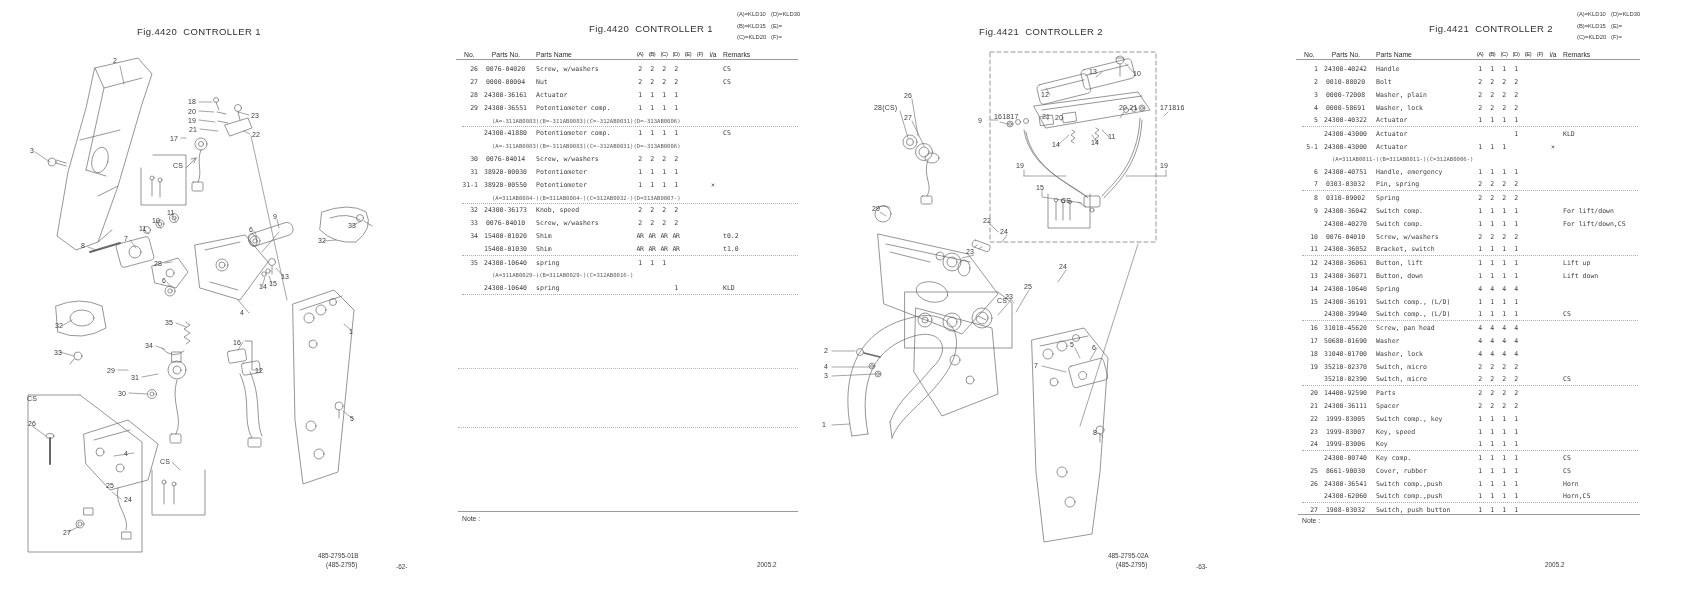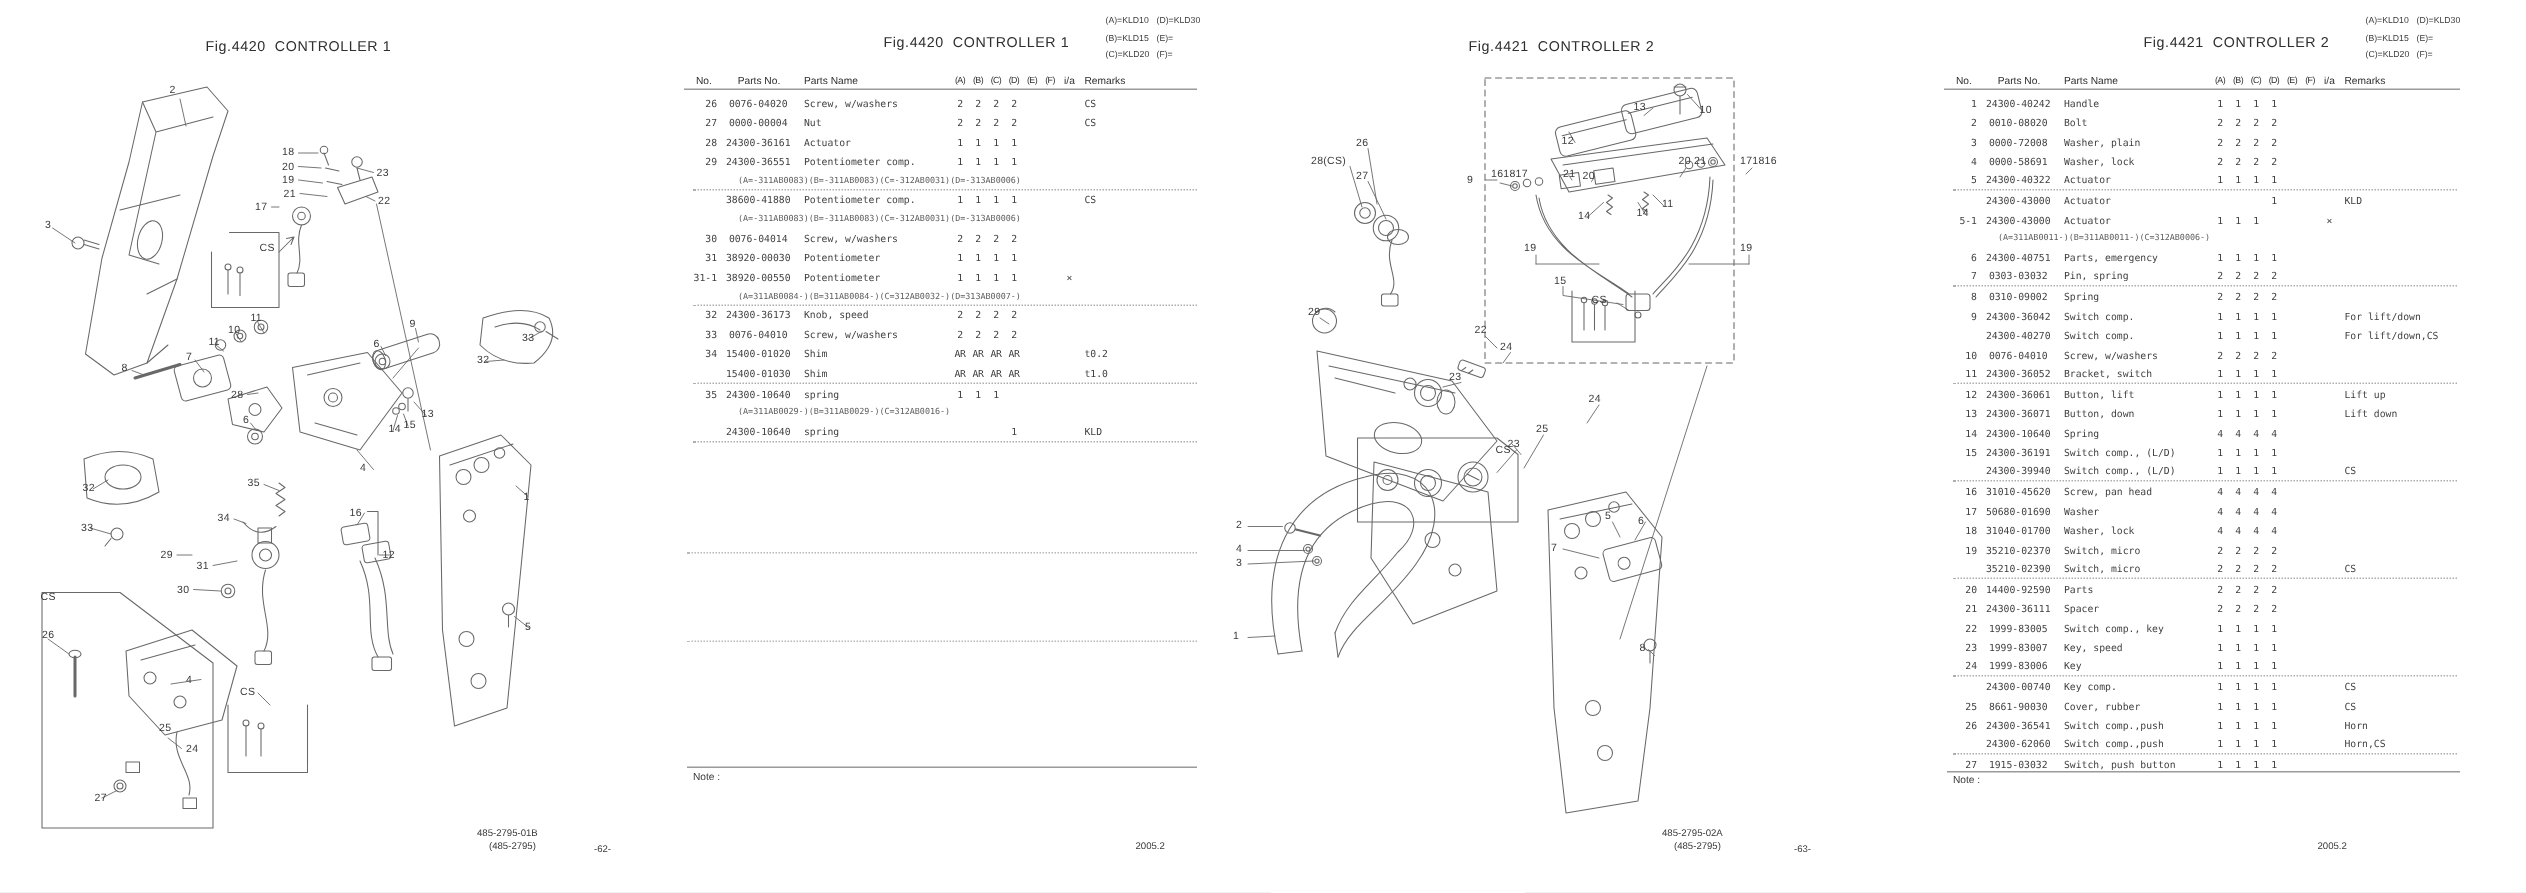--- a/index.html
+++ b/index.html
@@ -194,21 +194,21 @@
       <span class="c-rem">Remarks</span>
     </div>
   </div>
   <div class="hline" style="left:456px;top:59px;width:342px"></div>
   <div class="tbody" id="tbodyL" style="left:462px;top:62px">
       <div class="trow"><span class="c-no">26</span><span class="c-pn">0076-04020</span><span class="c-name">Screw, w/washers</span><span class="c-q">2</span><span class="c-q">2</span><span class="c-q">2</span><span class="c-q">2</span><span class="c-q"></span><span class="c-q"></span><span class="c-ia"></span><span class="c-rem">CS</span></div>
       <div class="trow"><span class="c-no">27</span><span class="c-pn">0000-00004</span><span class="c-name">Nut</span><span class="c-q">2</span><span class="c-q">2</span><span class="c-q">2</span><span class="c-q">2</span><span class="c-q"></span><span class="c-q"></span><span class="c-ia"></span><span class="c-rem">CS</span></div>
       <div class="trow"><span class="c-no">28</span><span class="c-pn">24300-36161</span><span class="c-name">Actuator</span><span class="c-q">1</span><span class="c-q">1</span><span class="c-q">1</span><span class="c-q">1</span><span class="c-q"></span><span class="c-q"></span><span class="c-ia"></span><span class="c-rem"></span></div>
       <div class="trow"><span class="c-no">29</span><span class="c-pn">24300-36551</span><span class="c-name">Potentiometer comp.</span><span class="c-q">1</span><span class="c-q">1</span><span class="c-q">1</span><span class="c-q">1</span><span class="c-q"></span><span class="c-q"></span><span class="c-ia"></span><span class="c-rem"></span></div>
       <div class="trow noterow sep">(A=-311AB0083)(B=-311AB0083)(C=-312AB0031)(D=-313AB0006)</div>
-      <div class="trow"><span class="c-no"></span><span class="c-pn">38600-41880</span><span class="c-name">Potentiometer comp.</span><span class="c-q">1</span><span class="c-q">1</span><span class="c-q">1</span><span class="c-q">1</span><span class="c-q"></span><span class="c-q"></span><span class="c-ia"></span><span class="c-rem">CS</span></div>
+      <div class="trow"><span class="c-no"></span><span class="c-pn">24300-41880</span><span class="c-name">Potentiometer comp.</span><span class="c-q">1</span><span class="c-q">1</span><span class="c-q">1</span><span class="c-q">1</span><span class="c-q"></span><span class="c-q"></span><span class="c-ia"></span><span class="c-rem">CS</span></div>
       <div class="trow noterow">(A=-311AB0083)(B=-311AB0083)(C=-312AB0031)(D=-313AB0006)</div>
       <div class="trow"><span class="c-no">30</span><span class="c-pn">0076-04014</span><span class="c-name">Screw, w/washers</span><span class="c-q">2</span><span class="c-q">2</span><span class="c-q">2</span><span class="c-q">2</span><span class="c-q"></span><span class="c-q"></span><span class="c-ia"></span><span class="c-rem"></span></div>
       <div class="trow"><span class="c-no">31</span><span class="c-pn">38920-00030</span><span class="c-name">Potentiometer</span><span class="c-q">1</span><span class="c-q">1</span><span class="c-q">1</span><span class="c-q">1</span><span class="c-q"></span><span class="c-q"></span><span class="c-ia"></span><span class="c-rem"></span></div>
       <div class="trow"><span class="c-no">31-1</span><span class="c-pn">38920-00550</span><span class="c-name">Potentiometer</span><span class="c-q">1</span><span class="c-q">1</span><span class="c-q">1</span><span class="c-q">1</span><span class="c-q"></span><span class="c-q"></span><span class="c-ia">×</span><span class="c-rem"></span></div>
       <div class="trow noterow sep">(A=311AB0084-)(B=311AB0084-)(C=312AB0032-)(D=313AB0007-)</div>
       <div class="trow"><span class="c-no">32</span><span class="c-pn">24300-36173</span><span class="c-name">Knob, speed</span><span class="c-q">2</span><span class="c-q">2</span><span class="c-q">2</span><span class="c-q">2</span><span class="c-q"></span><span class="c-q"></span><span class="c-ia"></span><span class="c-rem"></span></div>
       <div class="trow"><span class="c-no">33</span><span class="c-pn">0076-04010</span><span class="c-name">Screw, w/washers</span><span class="c-q">2</span><span class="c-q">2</span><span class="c-q">2</span><span class="c-q">2</span><span class="c-q"></span><span class="c-q"></span><span class="c-ia"></span><span class="c-rem"></span></div>
       <div class="trow"><span class="c-no">34</span><span class="c-pn">15400-01020</span><span class="c-name">Shim</span><span class="c-q">AR</span><span class="c-q">AR</span><span class="c-q">AR</span><span class="c-q">AR</span><span class="c-q"></span><span class="c-q"></span><span class="c-ia"></span><span class="c-rem">t0.2</span></div>
       <div class="trow sep"><span class="c-no"></span><span class="c-pn">15400-01030</span><span class="c-name">Shim</span><span class="c-q">AR</span><span class="c-q">AR</span><span class="c-q">AR</span><span class="c-q">AR</span><span class="c-q"></span><span class="c-q"></span><span class="c-ia"></span><span class="c-rem">t1.0</span></div>
       <div class="trow"><span class="c-no">35</span><span class="c-pn">24300-10640</span><span class="c-name">spring</span><span class="c-q">1</span><span class="c-q">1</span><span class="c-q">1</span><span class="c-q"></span><span class="c-q"></span><span class="c-q"></span><span class="c-ia"></span><span class="c-rem"></span></div>
@@ -372,21 +372,21 @@
   <div class="hline" style="left:1296px;top:59px;width:344px"></div>
   <div class="tbody right-t" id="tbodyR" style="left:1302px;top:62px">
       <div class="trow"><span class="c-no">1</span><span class="c-pn">24300-40242</span><span class="c-name">Handle</span><span class="c-q">1</span><span class="c-q">1</span><span class="c-q">1</span><span class="c-q">1</span><span class="c-q"></span><span class="c-q"></span><span class="c-ia"></span><span class="c-rem"></span></div>
       <div class="trow"><span class="c-no">2</span><span class="c-pn">0010-08020</span><span class="c-name">Bolt</span><span class="c-q">2</span><span class="c-q">2</span><span class="c-q">2</span><span class="c-q">2</span><span class="c-q"></span><span class="c-q"></span><span class="c-ia"></span><span class="c-rem"></span></div>
       <div class="trow"><span class="c-no">3</span><span class="c-pn">0000-72008</span><span class="c-name">Washer, plain</span><span class="c-q">2</span><span class="c-q">2</span><span class="c-q">2</span><span class="c-q">2</span><span class="c-q"></span><span class="c-q"></span><span class="c-ia"></span><span class="c-rem"></span></div>
       <div class="trow"><span class="c-no">4</span><span class="c-pn">0000-58691</span><span class="c-name">Washer, lock</span><span class="c-q">2</span><span class="c-q">2</span><span class="c-q">2</span><span class="c-q">2</span><span class="c-q"></span><span class="c-q"></span><span class="c-ia"></span><span class="c-rem"></span></div>
       <div class="trow sep"><span class="c-no">5</span><span class="c-pn">24300-40322</span><span class="c-name">Actuator</span><span class="c-q">1</span><span class="c-q">1</span><span class="c-q">1</span><span class="c-q">1</span><span class="c-q"></span><span class="c-q"></span><span class="c-ia"></span><span class="c-rem"></span></div>
       <div class="trow"><span class="c-no"></span><span class="c-pn">24300-43000</span><span class="c-name">Actuator</span><span class="c-q"></span><span class="c-q"></span><span class="c-q"></span><span class="c-q">1</span><span class="c-q"></span><span class="c-q"></span><span class="c-ia"></span><span class="c-rem">KLD</span></div>
       <div class="trow"><span class="c-no">5-1</span><span class="c-pn">24300-43000</span><span class="c-name">Actuator</span><span class="c-q">1</span><span class="c-q">1</span><span class="c-q">1</span><span class="c-q"></span><span class="c-q"></span><span class="c-q"></span><span class="c-ia">×</span><span class="c-rem"></span></div>
       <div class="trow noterow">(A=311AB0011-)(B=311AB0011-)(C=312AB0006-)</div>
-      <div class="trow"><span class="c-no">6</span><span class="c-pn">24300-40751</span><span class="c-name">Parts, emergency</span><span class="c-q">1</span><span class="c-q">1</span><span class="c-q">1</span><span class="c-q">1</span><span class="c-q"></span><span class="c-q"></span><span class="c-ia"></span><span class="c-rem"></span></div>
+      <div class="trow"><span class="c-no">6</span><span class="c-pn">24300-40751</span><span class="c-name">Handle, emergency</span><span class="c-q">1</span><span class="c-q">1</span><span class="c-q">1</span><span class="c-q">1</span><span class="c-q"></span><span class="c-q"></span><span class="c-ia"></span><span class="c-rem"></span></div>
       <div class="trow sep"><span class="c-no">7</span><span class="c-pn">0303-03032</span><span class="c-name">Pin, spring</span><span class="c-q">2</span><span class="c-q">2</span><span class="c-q">2</span><span class="c-q">2</span><span class="c-q"></span><span class="c-q"></span><span class="c-ia"></span><span class="c-rem"></span></div>
       <div class="trow"><span class="c-no">8</span><span class="c-pn">0310-09002</span><span class="c-name">Spring</span><span class="c-q">2</span><span class="c-q">2</span><span class="c-q">2</span><span class="c-q">2</span><span class="c-q"></span><span class="c-q"></span><span class="c-ia"></span><span class="c-rem"></span></div>
       <div class="trow"><span class="c-no">9</span><span class="c-pn">24300-36042</span><span class="c-name">Switch comp.</span><span class="c-q">1</span><span class="c-q">1</span><span class="c-q">1</span><span class="c-q">1</span><span class="c-q"></span><span class="c-q"></span><span class="c-ia"></span><span class="c-rem">For lift/down</span></div>
       <div class="trow"><span class="c-no"></span><span class="c-pn">24300-40270</span><span class="c-name">Switch comp.</span><span class="c-q">1</span><span class="c-q">1</span><span class="c-q">1</span><span class="c-q">1</span><span class="c-q"></span><span class="c-q"></span><span class="c-ia"></span><span class="c-rem">For lift/down,CS</span></div>
       <div class="trow"><span class="c-no">10</span><span class="c-pn">0076-04010</span><span class="c-name">Screw, w/washers</span><span class="c-q">2</span><span class="c-q">2</span><span class="c-q">2</span><span class="c-q">2</span><span class="c-q"></span><span class="c-q"></span><span class="c-ia"></span><span class="c-rem"></span></div>
       <div class="trow sep"><span class="c-no">11</span><span class="c-pn">24300-36052</span><span class="c-name">Bracket, switch</span><span class="c-q">1</span><span class="c-q">1</span><span class="c-q">1</span><span class="c-q">1</span><span class="c-q"></span><span class="c-q"></span><span class="c-ia"></span><span class="c-rem"></span></div>
       <div class="trow"><span class="c-no">12</span><span class="c-pn">24300-36061</span><span class="c-name">Button, lift</span><span class="c-q">1</span><span class="c-q">1</span><span class="c-q">1</span><span class="c-q">1</span><span class="c-q"></span><span class="c-q"></span><span class="c-ia"></span><span class="c-rem">Lift up</span></div>
       <div class="trow"><span class="c-no">13</span><span class="c-pn">24300-36071</span><span class="c-name">Button, down</span><span class="c-q">1</span><span class="c-q">1</span><span class="c-q">1</span><span class="c-q">1</span><span class="c-q"></span><span class="c-q"></span><span class="c-ia"></span><span class="c-rem">Lift down</span></div>
       <div class="trow"><span class="c-no">14</span><span class="c-pn">24300-10640</span><span class="c-name">Spring</span><span class="c-q">4</span><span class="c-q">4</span><span class="c-q">4</span><span class="c-q">4</span><span class="c-q"></span><span class="c-q"></span><span class="c-ia"></span><span class="c-rem"></span></div>
       <div class="trow"><span class="c-no">15</span><span class="c-pn">24300-36191</span><span class="c-name">Switch comp., (L/D)</span><span class="c-q">1</span><span class="c-q">1</span><span class="c-q">1</span><span class="c-q">1</span><span class="c-q"></span><span class="c-q"></span><span class="c-ia"></span><span class="c-rem"></span></div>
@@ -398,21 +398,21 @@
       <div class="trow sep"><span class="c-no"></span><span class="c-pn">35210-02390</span><span class="c-name">Switch, micro</span><span class="c-q">2</span><span class="c-q">2</span><span class="c-q">2</span><span class="c-q">2</span><span class="c-q"></span><span class="c-q"></span><span class="c-ia"></span><span class="c-rem">CS</span></div>
       <div class="trow"><span class="c-no">20</span><span class="c-pn">14400-92590</span><span class="c-name">Parts</span><span class="c-q">2</span><span class="c-q">2</span><span class="c-q">2</span><span class="c-q">2</span><span class="c-q"></span><span class="c-q"></span><span class="c-ia"></span><span class="c-rem"></span></div>
       <div class="trow"><span class="c-no">21</span><span class="c-pn">24300-36111</span><span class="c-name">Spacer</span><span class="c-q">2</span><span class="c-q">2</span><span class="c-q">2</span><span class="c-q">2</span><span class="c-q"></span><span class="c-q"></span><span class="c-ia"></span><span class="c-rem"></span></div>
       <div class="trow"><span class="c-no">22</span><span class="c-pn">1999-83005</span><span class="c-name">Switch comp., key</span><span class="c-q">1</span><span class="c-q">1</span><span class="c-q">1</span><span class="c-q">1</span><span class="c-q"></span><span class="c-q"></span><span class="c-ia"></span><span class="c-rem"></span></div>
       <div class="trow"><span class="c-no">23</span><span class="c-pn">1999-83007</span><span class="c-name">Key, speed</span><span class="c-q">1</span><span class="c-q">1</span><span class="c-q">1</span><span class="c-q">1</span><span class="c-q"></span><span class="c-q"></span><span class="c-ia"></span><span class="c-rem"></span></div>
       <div class="trow sep"><span class="c-no">24</span><span class="c-pn">1999-83006</span><span class="c-name">Key</span><span class="c-q">1</span><span class="c-q">1</span><span class="c-q">1</span><span class="c-q">1</span><span class="c-q"></span><span class="c-q"></span><span class="c-ia"></span><span class="c-rem"></span></div>
       <div class="trow"><span class="c-no"></span><span class="c-pn">24300-00740</span><span class="c-name">Key comp.</span><span class="c-q">1</span><span class="c-q">1</span><span class="c-q">1</span><span class="c-q">1</span><span class="c-q"></span><span class="c-q"></span><span class="c-ia"></span><span class="c-rem">CS</span></div>
       <div class="trow"><span class="c-no">25</span><span class="c-pn">8661-90030</span><span class="c-name">Cover, rubber</span><span class="c-q">1</span><span class="c-q">1</span><span class="c-q">1</span><span class="c-q">1</span><span class="c-q"></span><span class="c-q"></span><span class="c-ia"></span><span class="c-rem">CS</span></div>
       <div class="trow"><span class="c-no">26</span><span class="c-pn">24300-36541</span><span class="c-name">Switch comp.,push</span><span class="c-q">1</span><span class="c-q">1</span><span class="c-q">1</span><span class="c-q">1</span><span class="c-q"></span><span class="c-q"></span><span class="c-ia"></span><span class="c-rem">Horn</span></div>
       <div class="trow sep"><span class="c-no"></span><span class="c-pn">24300-62060</span><span class="c-name">Switch comp.,push</span><span class="c-q">1</span><span class="c-q">1</span><span class="c-q">1</span><span class="c-q">1</span><span class="c-q"></span><span class="c-q"></span><span class="c-ia"></span><span class="c-rem">Horn,CS</span></div>
-      <div class="trow"><span class="c-no">27</span><span class="c-pn">1915-03032</span><span class="c-name">Switch, push button</span><span class="c-q">1</span><span class="c-q">1</span><span class="c-q">1</span><span class="c-q">1</span><span class="c-q"></span><span class="c-q"></span><span class="c-ia"></span><span class="c-rem"></span></div>
+      <div class="trow"><span class="c-no">27</span><span class="c-pn">1908-03032</span><span class="c-name">Switch, push button</span><span class="c-q">1</span><span class="c-q">1</span><span class="c-q">1</span><span class="c-q">1</span><span class="c-q"></span><span class="c-q"></span><span class="c-ia"></span><span class="c-rem"></span></div>
     </div>
   <div class="hline" style="left:1298px;top:514px;width:342px"></div>
   <div class="note-label" style="left:1302px;top:517px">Note :</div>
 
   <div class="foot" style="left:1108px;top:552px">485-2795-02A</div>
   <div class="foot" style="left:1116px;top:561px">(485-2795)</div>
   <div class="foot" style="left:1196px;top:563px">-63-</div>
   <div class="foot" style="left:1545px;top:561px">2005.2</div>
 
   <div class="abs" id="calloutLayer" style="left:0;top:0;width:1684px;height:595px;pointer-events:none">

